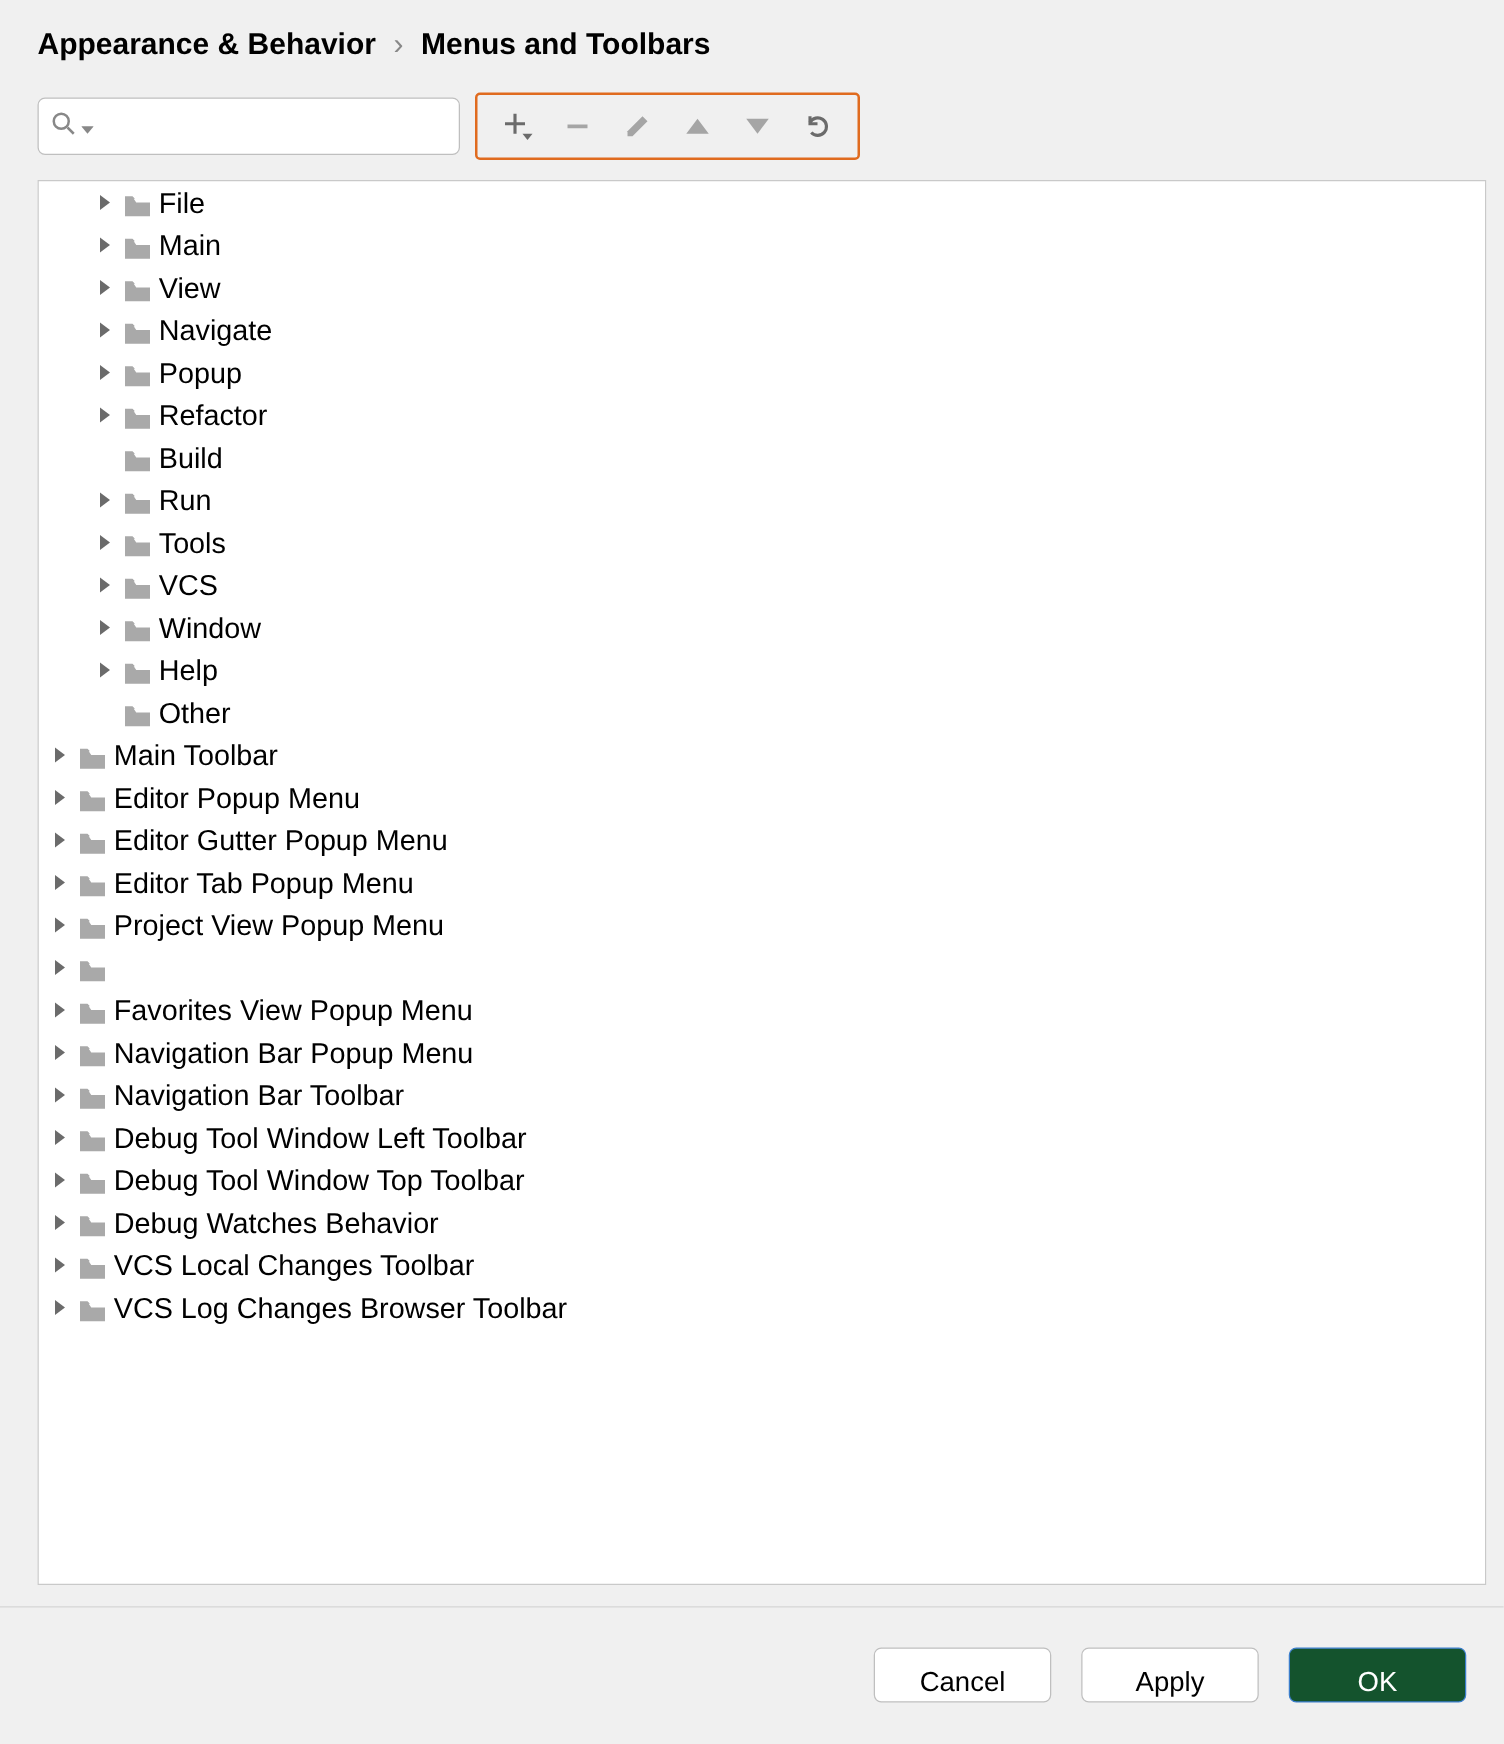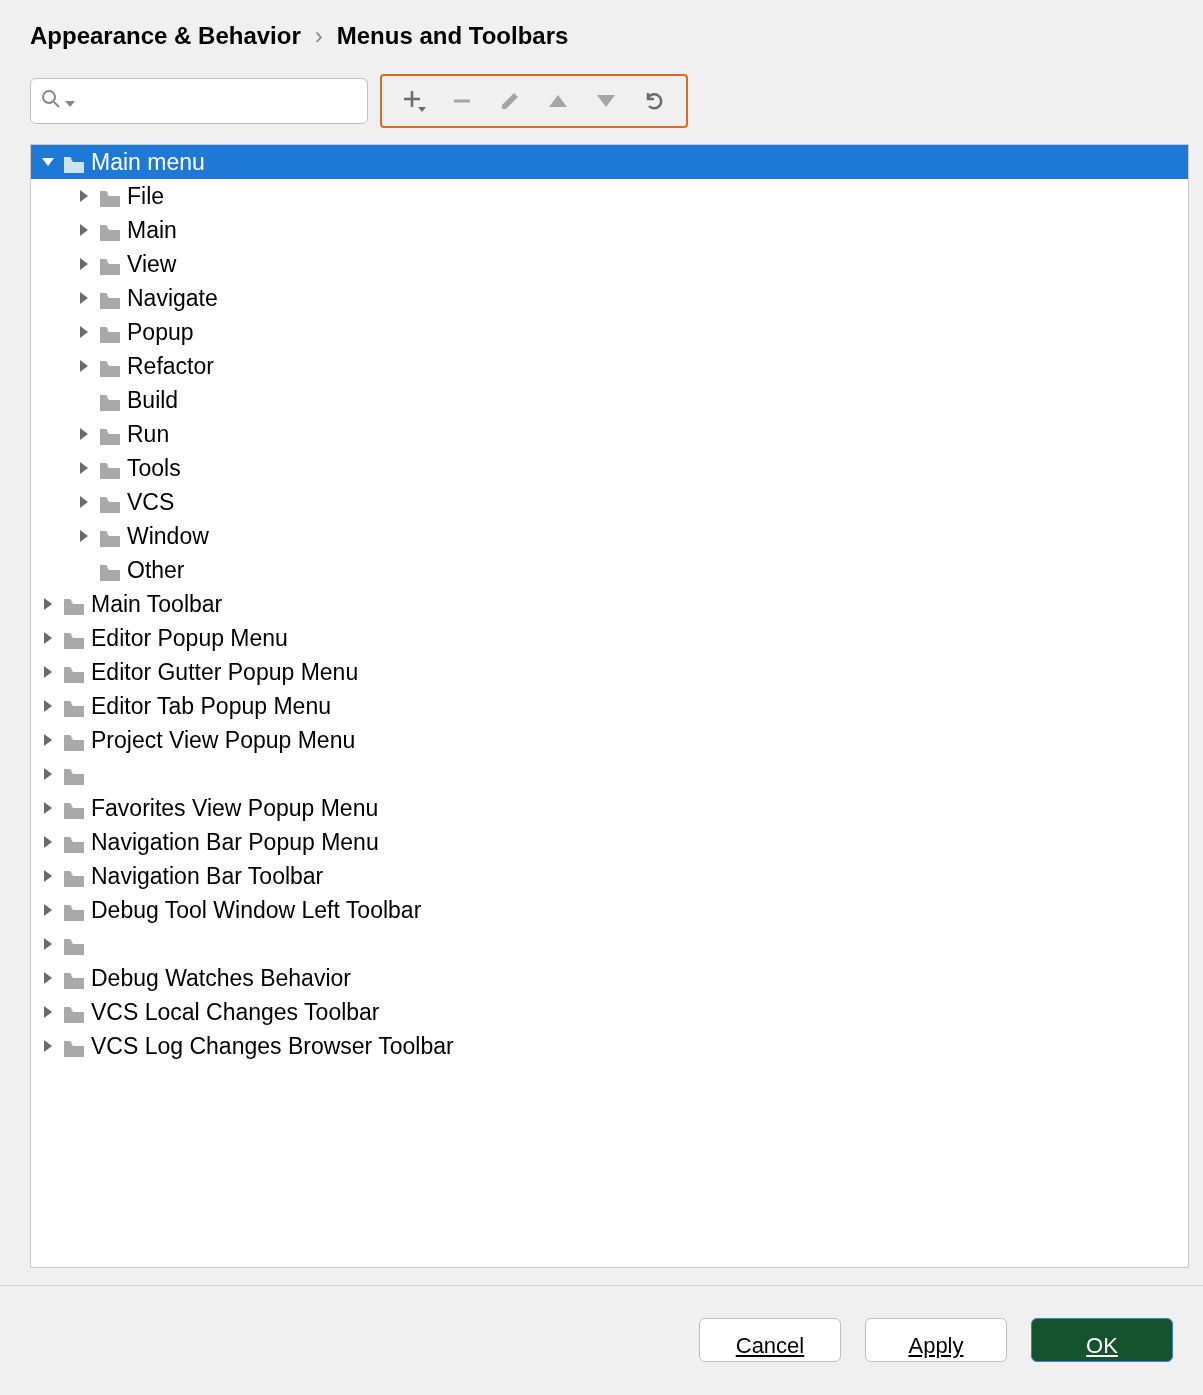--- a/index.html
+++ b/index.html
@@ -116,21 +116,20 @@
   }
   .btn {
     height: 44px;
     min-width: 142px;
     border: 1px solid #bfbfbf;
     border-radius: 6px;
     background: #fff;
     font-size: 22px;
     cursor: pointer;
     padding: 14px 18px;
-    text-decoration: underline;
   }
   .btn.primary {
     background: #14532d;
     border-color: #3b7ecc;
     color: #fff;
   }
 </style>
 </head>
 <body>
 
@@ -188,32 +187,20 @@
       <div class="action-btn">
         <svg width="24" height="24" viewBox="0 0 24 24">
           <path d="M6 4 L6 10 L12 10" fill="none" stroke="#6b6b6b" stroke-width="2.5"></path>
           <path d="M6 9 A7 7 0 1 1 7 17" fill="none" stroke="#6b6b6b" stroke-width="2.5"></path>
         </svg>
       </div>
     </div>
   </div>
 
   <div class="tree" id="tree">
-      <div class="tree-row selected">
-        <span class="indent" style="width: 4px;"></span>
-        <span class="disclosure">
-          <svg width="14" height="14" viewBox="0 0 14 14">
-            <polygon points="1,3 13,3 7,11" fill="#fff"></polygon>
-          </svg>
-        </span>
-        <span class="folder-icon"><svg width="22" height="18" viewBox="0 0 22 18">
-            <path d="M1 3 L8 3 L10 6 L21 6 L21 17 L1 17 Z M1 3 L1 1 L7 1 L9 3" fill="#cfe1f5"></path>
-          </svg></span>
-        <span>Main menu</span>
-      </div>
       <div class="tree-row">
         <span class="indent" style="width: 40px;"></span>
         <span class="disclosure">
           <svg width="14" height="14" viewBox="0 0 14 14">
             <polygon points="3,1 11,7 3,13" fill="#6b6b6b"></polygon>
           </svg>
         </span>
         <span class="folder-icon"><svg width="22" height="18" viewBox="0 0 22 18">
             <path d="M1 3 L8 3 L10 6 L21 6 L21 17 L1 17 Z M1 3 L1 1 L7 1 L9 3" fill="#a9a9a9"></path>
           </svg></span>
@@ -330,20 +317,32 @@
             <polygon points="3,1 11,7 3,13" fill="#6b6b6b"></polygon>
           </svg>
         </span>
         <span class="folder-icon"><svg width="22" height="18" viewBox="0 0 22 18">
             <path d="M1 3 L8 3 L10 6 L21 6 L21 17 L1 17 Z M1 3 L1 1 L7 1 L9 3" fill="#a9a9a9"></path>
           </svg></span>
         <span>Window</span>
       </div>
       <div class="tree-row">
         <span class="indent" style="width: 40px;"></span>
+        <span class="disclosure">
+          <svg width="14" height="14" viewBox="0 0 14 14">
+            <polygon points="3,1 11,7 3,13" fill="#6b6b6b"></polygon>
+          </svg>
+        </span>
+        <span class="folder-icon"><svg width="22" height="18" viewBox="0 0 22 18">
+            <path d="M1 3 L8 3 L10 6 L21 6 L21 17 L1 17 Z M1 3 L1 1 L7 1 L9 3" fill="#a9a9a9"></path>
+          </svg></span>
+        <span>Help</span>
+      </div>
+      <div class="tree-row">
+        <span class="indent" style="width: 40px;"></span>
         <span class="disclosure blank"></span>
         <span class="folder-icon"><svg width="22" height="18" viewBox="0 0 22 18">
             <path d="M1 3 L8 3 L10 6 L21 6 L21 17 L1 17 Z M1 3 L1 1 L7 1 L9 3" fill="#a9a9a9"></path>
           </svg></span>
         <span>Other</span>
       </div>
       <div class="tree-row">
         <span class="indent" style="width: 4px;"></span>
         <span class="disclosure">
           <svg width="14" height="14" viewBox="0 0 14 14">
@@ -465,20 +464,21 @@
       <div class="tree-row">
         <span class="indent" style="width: 4px;"></span>
         <span class="disclosure">
           <svg width="14" height="14" viewBox="0 0 14 14">
             <polygon points="3,1 11,7 3,13" fill="#6b6b6b"></polygon>
           </svg>
         </span>
         <span class="folder-icon"><svg width="22" height="18" viewBox="0 0 22 18">
             <path d="M1 3 L8 3 L10 6 L21 6 L21 17 L1 17 Z M1 3 L1 1 L7 1 L9 3" fill="#a9a9a9"></path>
           </svg></span>
+        <span>Debug Tool Window Top Toolbar</span>
       </div>
       <div class="tree-row">
         <span class="indent" style="width: 4px;"></span>
         <span class="disclosure">
           <svg width="14" height="14" viewBox="0 0 14 14">
             <polygon points="3,1 11,7 3,13" fill="#6b6b6b"></polygon>
           </svg>
         </span>
         <span class="folder-icon"><svg width="22" height="18" viewBox="0 0 22 18">
             <path d="M1 3 L8 3 L10 6 L21 6 L21 17 L1 17 Z M1 3 L1 1 L7 1 L9 3" fill="#a9a9a9"></path>

